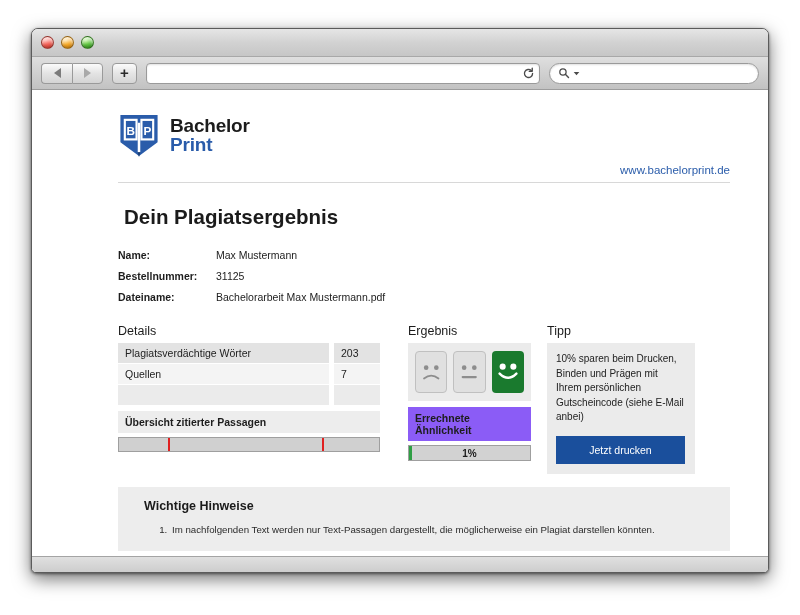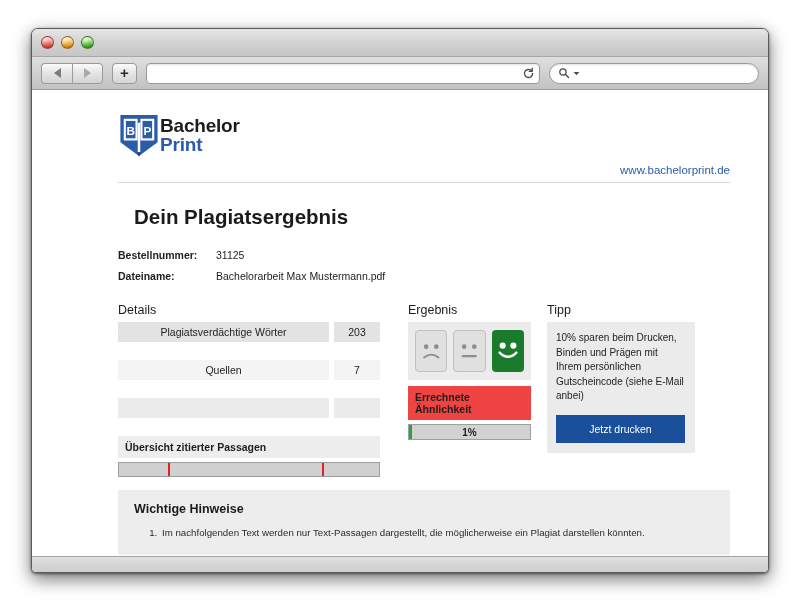--- a/index.html
+++ b/index.html
@@ -113,55 +113,55 @@
   }
 
   .page {
     padding: 22px 38px 0 86px;
     color: #222;
   }
 
   
   .brandrow { display: flex; align-items: flex-start; }
   .logo-mark { width: 42px; height: 45px; flex: 0 0 auto; }
-  .logo-text { margin-top: 3px; line-height: 1.02; }
+  .logo-text { margin-left: 10px; margin-top: 3px; line-height: 1.02; }
   .logo-text .l1 { font-size: 19px; font-weight: bold; color: #1c1c1c; letter-spacing: -0.2px; }
   .logo-text .l2 { font-size: 19px; font-weight: bold; color: #2a5caa; letter-spacing: -0.2px; }
 
   .site-url {
     text-align: right;
     color: #2a5caa;
     font-size: 11.5px;
     margin-top: 6px;
   }
   .hr { border: none; border-top: 1px solid #d8d8d8; margin: 6px 0 0 0; }
 
   h1.title {
     font-size: 20.5px; font-weight: bold; color: #1b1b1b;
-    margin: 22px 0 20px 16px;
+    margin: 22px 0 20px 6px;
   }
 
   
   table.meta { border-collapse: collapse; font-size: 10.5px; }
   table.meta td { padding: 0 0 9px 0; vertical-align: top; }
   table.meta td.k { font-weight: bold; color: #1d1d1d; width: 98px; }
   table.meta td.v { color: #222; }
 
   
   .cols { display: flex; gap: 16px; margin-top: 12px; }
   .col-details { width: 262px; }
   .col-ergebnis { width: 135px; padding-left: 12px; }
   .col-tipp { width: 148px; }
   .colhead {
     font-size: 12.5px; color: #1b1b1b;
     margin: 0 0 5px 0; font-weight: normal;
   }
 
   .detail-table { width: 100%; }
-  .detail-row { display: flex; gap: 5px; margin-bottom: 18px; text-align: center; }
+  .detail-row { display: flex; gap: 5px; margin-bottom: 1px; }
   .detail-row .lbl {
     flex: 1 1 auto; padding: 4px 7px;
     font-size: 10.5px; color: #222;
   }
   .detail-row .val {
     width: 46px; padding: 4px 7px;
     font-size: 10.5px; color: #222;
   }
   .detail-row.r1 .lbl, .detail-row.r1 .val { background: #e3e3e3; }
   .detail-row.r2 .lbl, .detail-row.r2 .val { background: #f4f4f4; }
@@ -187,21 +187,21 @@
   .smileybox {
     background: #ebebeb;
     padding: 8px 7px;
     display: flex; gap: 6px; justify-content: space-between;
   }
   .face { width: 42px; height: 42px; border-radius: 4px; }
   .face.inactive { background: #e0e0e0; border: 1px solid #c0c0c0; }
   .face.active { background: #1a7a2e; }
 
   .simhead {
-    background: #ef4444;
+    background: #8b5cf6;
     font-size: 10.5px; font-weight: bold; color: #1d1d1d;
     padding: 5px 7px; margin-top: 6px;
   }
   .simbar {
     margin-top: 4px; height: 16px;
     background: #d2d2d2; border: 1px solid #9f9f9f;
     position: relative;
     display: flex; align-items: center; justify-content: center;
   }
   .simbar .fill {
@@ -224,21 +224,21 @@
     color: #ffffff;
     text-align: center;
     font-size: 10.5px;
     padding: 8px 0;
   }
 
   
   .hinweise {
     background: #ededed;
     margin-top: 13px;
-    padding: 12px 16px 14px 16px;
+    padding: 12px 16px 14px 26px;
   }
   .hinweise h3 {
     margin: 0 0 10px 0; font-size: 12.5px; font-weight: bold; color: #1b1b1b;
   }
   .hinweise ol { margin: 0; padding-left: 26px; }
   .hinweise li { font-size: 9.7px; line-height: 1.5; color: #2a2a2a; padding-left: 2px; }
 </style>
 </head>
 <body>
 
@@ -305,20 +305,24 @@
         </div>
       </div>
 
       <div class="site-url">www.bachelorprint.de</div>
       <hr class="hr">
 
       <h1 class="title">Dein Plagiatsergebnis</h1>
 
       <table class="meta">
         <tbody>
+            <tr>
+          <td class="k">Name:</td>
+          <td class="v">Max Mustermann</td>
+        </tr>
         <tr>
           <td class="k">Bestellnummer:</td>
           <td class="v">31125</td>
         </tr>
         <tr>
           <td class="k">Dateiname:</td>
           <td class="v">Bachelorarbeit Max Mustermann.pdf</td>
         </tr>
       </tbody>
         </table>

